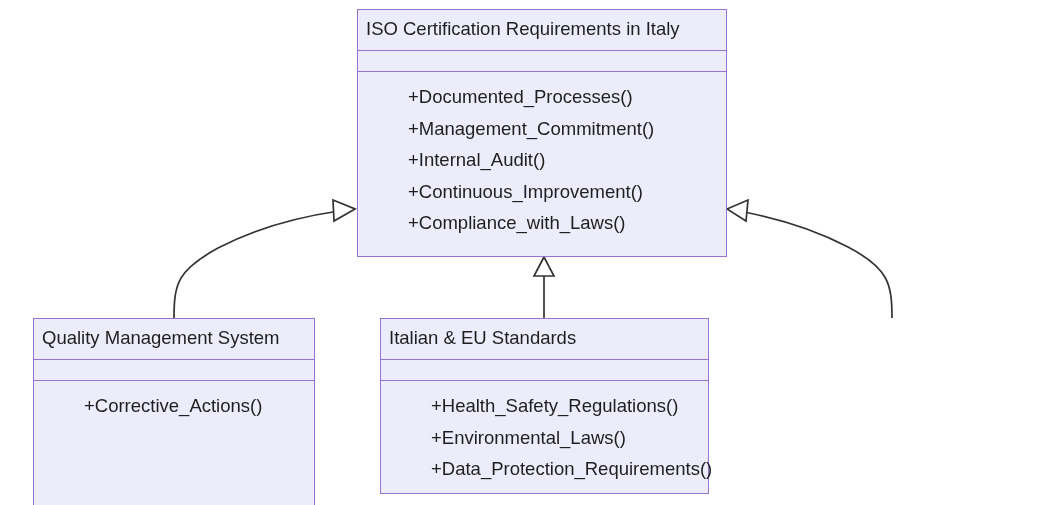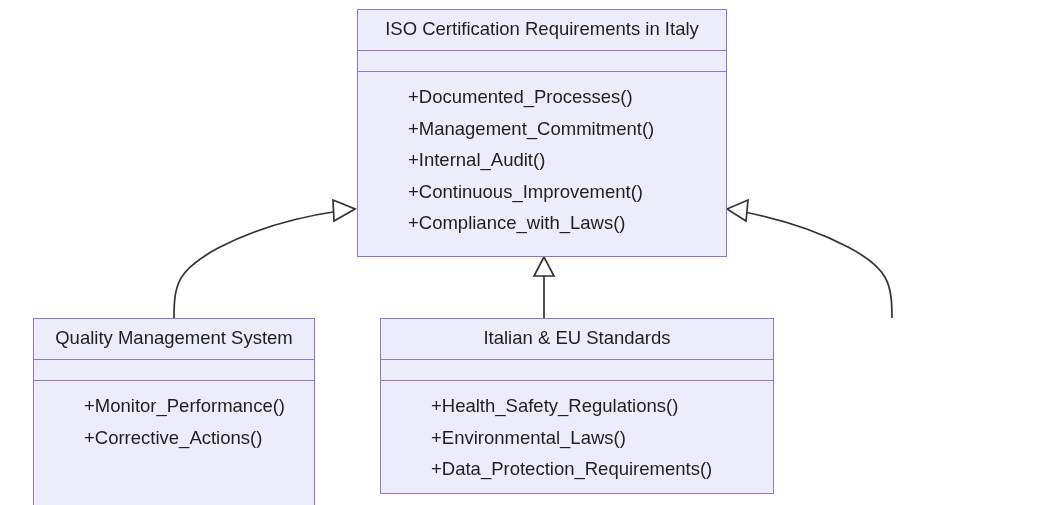--- a/index.html
+++ b/index.html
@@ -18,21 +18,21 @@
   .uml-class {
     position: absolute;
     box-sizing: border-box;
     background: #ECECFB;
     border: 1.6px solid #9673D3;
     z-index: 2;
   }
   .uml-header {
     box-sizing: border-box;
     border-bottom: 1.6px solid #9673D3;
-    text-align: center;
+    text-align: left;
     font-size: 18.5px;
     color: #1f1f1f;
     line-height: 1;
     padding: 10px 8px 11px 8px;
     white-space: nowrap;
   }
   .uml-attrs {
     box-sizing: border-box;
     border-bottom: 1.6px solid #9673D3;
     height: 21px;
@@ -102,26 +102,25 @@
       <div class="uml-method">+Internal_Audit()</div>
       <div class="uml-method">+Continuous_Improvement()</div>
       <div class="uml-method">+Compliance_with_Laws()</div>
     </div>
   </div>
 
   <div class="uml-class" style="left:33px; top:318px; width:282px; height:204px;">
     <div class="uml-header">Quality Management System</div>
     <div class="uml-attrs"></div>
     <div class="uml-methods">
-      <div class="uml-method">+Monitor_Performance()</div>
       <div class="uml-method">+Corrective_Actions()</div>
     </div>
   </div>
 
-  <div class="uml-class" style="left:380px; top:318px; width:394px; height:176px;">
+  <div class="uml-class" style="left:380px; top:318px; width:329px; height:176px;">
     <div class="uml-header">Italian &amp; EU Standards</div>
     <div class="uml-attrs"></div>
     <div class="uml-methods">
       <div class="uml-method">+Health_Safety_Regulations()</div>
       <div class="uml-method">+Environmental_Laws()</div>
       <div class="uml-method">+Data_Protection_Requirements()</div>
     </div>
   </div>
 
 

